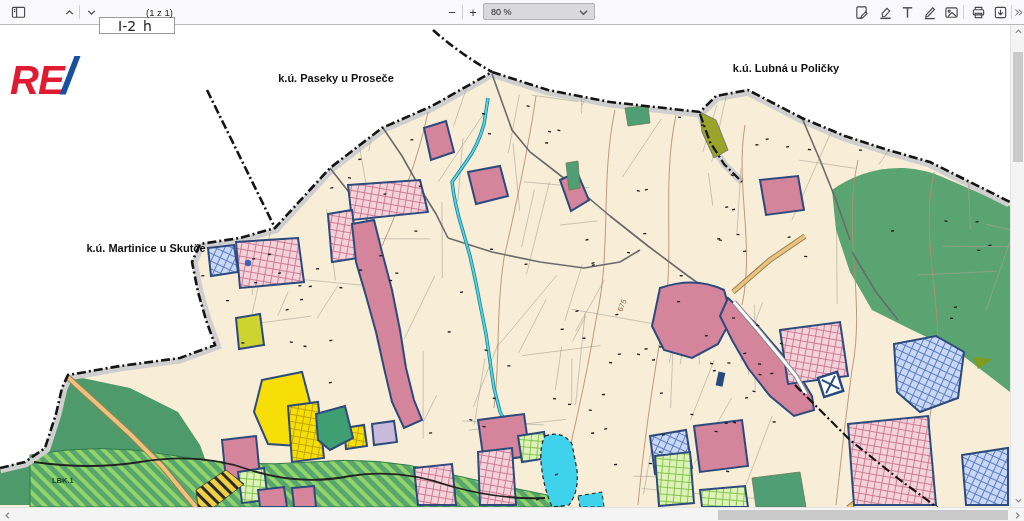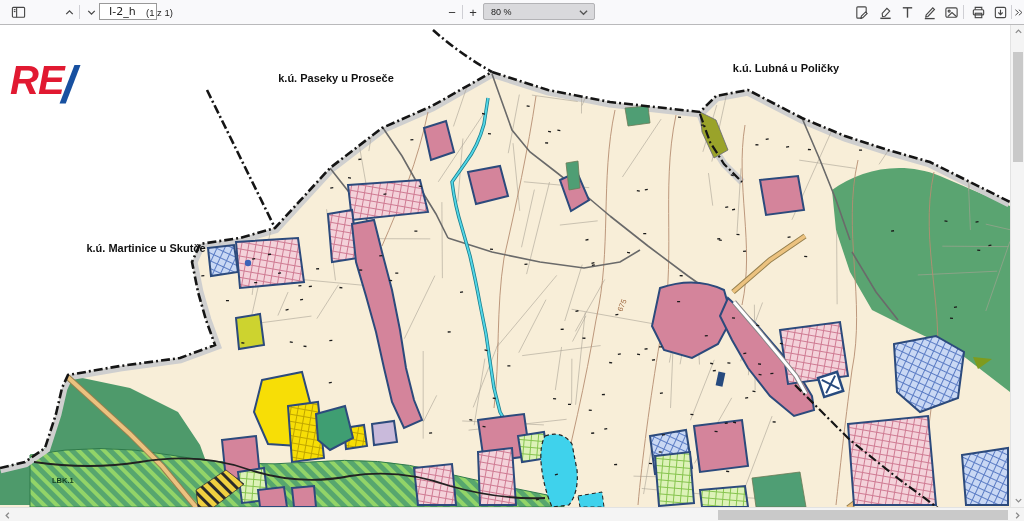--- a/index.html
+++ b/index.html
@@ -5,22 +5,22 @@
   html,body{margin:0;padding:0;width:1024px;height:521px;overflow:hidden;
     font-family:"Liberation Sans","DejaVu Sans",sans-serif;background:#fff;}
   #stage{position:relative;width:1024px;height:521px;}
 
   
   #toolbar{position:absolute;top:0;left:0;width:1024px;height:24px;
     background:#f9f9fb;border-bottom:1px solid #b9b9bb;z-index:30;}
   .tb{position:absolute;top:0;height:24px;display:flex;align-items:center;justify-content:center;
     background:none;border:none;padding:0;cursor:pointer;color:#474747;}
   .tbsep{position:absolute;top:5px;width:1px;height:14px;background:#cfcfd4;}
-  #pageInput{position:absolute;left:99px;top:3px;width:38px;height:15px;border:1px solid #999;
-    background:#fff;font-size:11px;font-family:"DejaVu Sans",sans-serif;padding:0 9px;color:#222;}
+  #pageInput{position:absolute;left:99px;top:17px;width:38px;height:15px;border:1px solid #999;
+    background:#fff;font-size:14px;font-family:"DejaVu Sans",sans-serif;padding:0 18px;color:#222;}
   #pageCount{position:absolute;left:146px;top:0;height:24px;display:flex;align-items:center;
     font-size:9.5px;color:#1d1d1d;}
   .zoomBtn{font-size:13px;color:#333;width:18px;}
   #zoomSelect{position:absolute;left:483px;top:3px;width:112px;height:17px;background:#d9d9dc;
     border:1px solid #b3b3b6;border-radius:2px;display:flex;align-items:center;
     font-size:9px;color:#1a1a1a;padding-left:7px;cursor:pointer;box-sizing:border-box;}
   #zoomSelect .chev{position:absolute;right:6px;top:5px;}
   svg.icon{display:block;}
 
   
@@ -30,21 +30,21 @@
   #ticks rect{fill:#1a1a1a;}
   .kuLabel{font-size:11px;font-weight:bold;fill:#111;}
   .zone{stroke:#2c4a7c;stroke-width:2;}
   .zoneThin{stroke:#6b7a55;stroke-width:.8;}
   .contour{fill:none;stroke:#b58d72;stroke-width:.9;}
   .road{fill:none;stroke:#6a6a6a;stroke-width:1.6;}
   .dashdot{fill:none;stroke:#151515;stroke-dasharray:9 3 2 3;}
 
   
   #logo{position:absolute;top:34px;left:10px;font-weight:bold;font-style:italic;
-    font-size:40px;letter-spacing:-1px;display:flex;align-items:flex-end;z-index:5;user-select:none;}
+    font-size:40px;letter-spacing:-1px;display:flex;align-items:flex-start;z-index:5;user-select:none;}
   #logo .re,#logo .max{color:#e11931;}
   #logo .slash{color:#1750a0;font-size:52px;line-height:36px;margin:0 -2px;font-weight:bold;}
 
   
   #vScroll{position:absolute;top:24px;right:0;width:14px;height:483px;background:#f4f4f4;
     border-left:1px solid #e2e2e2;box-sizing:border-box;z-index:20;}
   #vThumb{position:absolute;top:28px;left:2px;width:10px;height:110px;background:#c9c9c9;}
   #hScroll{position:absolute;bottom:0;left:0;width:1024px;height:14px;background:#f4f4f4;
     border-top:1px solid #e2e2e2;box-sizing:border-box;z-index:20;}
   #hThumb{position:absolute;top:2px;left:718px;width:290px;height:10px;background:#c9c9c9;}

